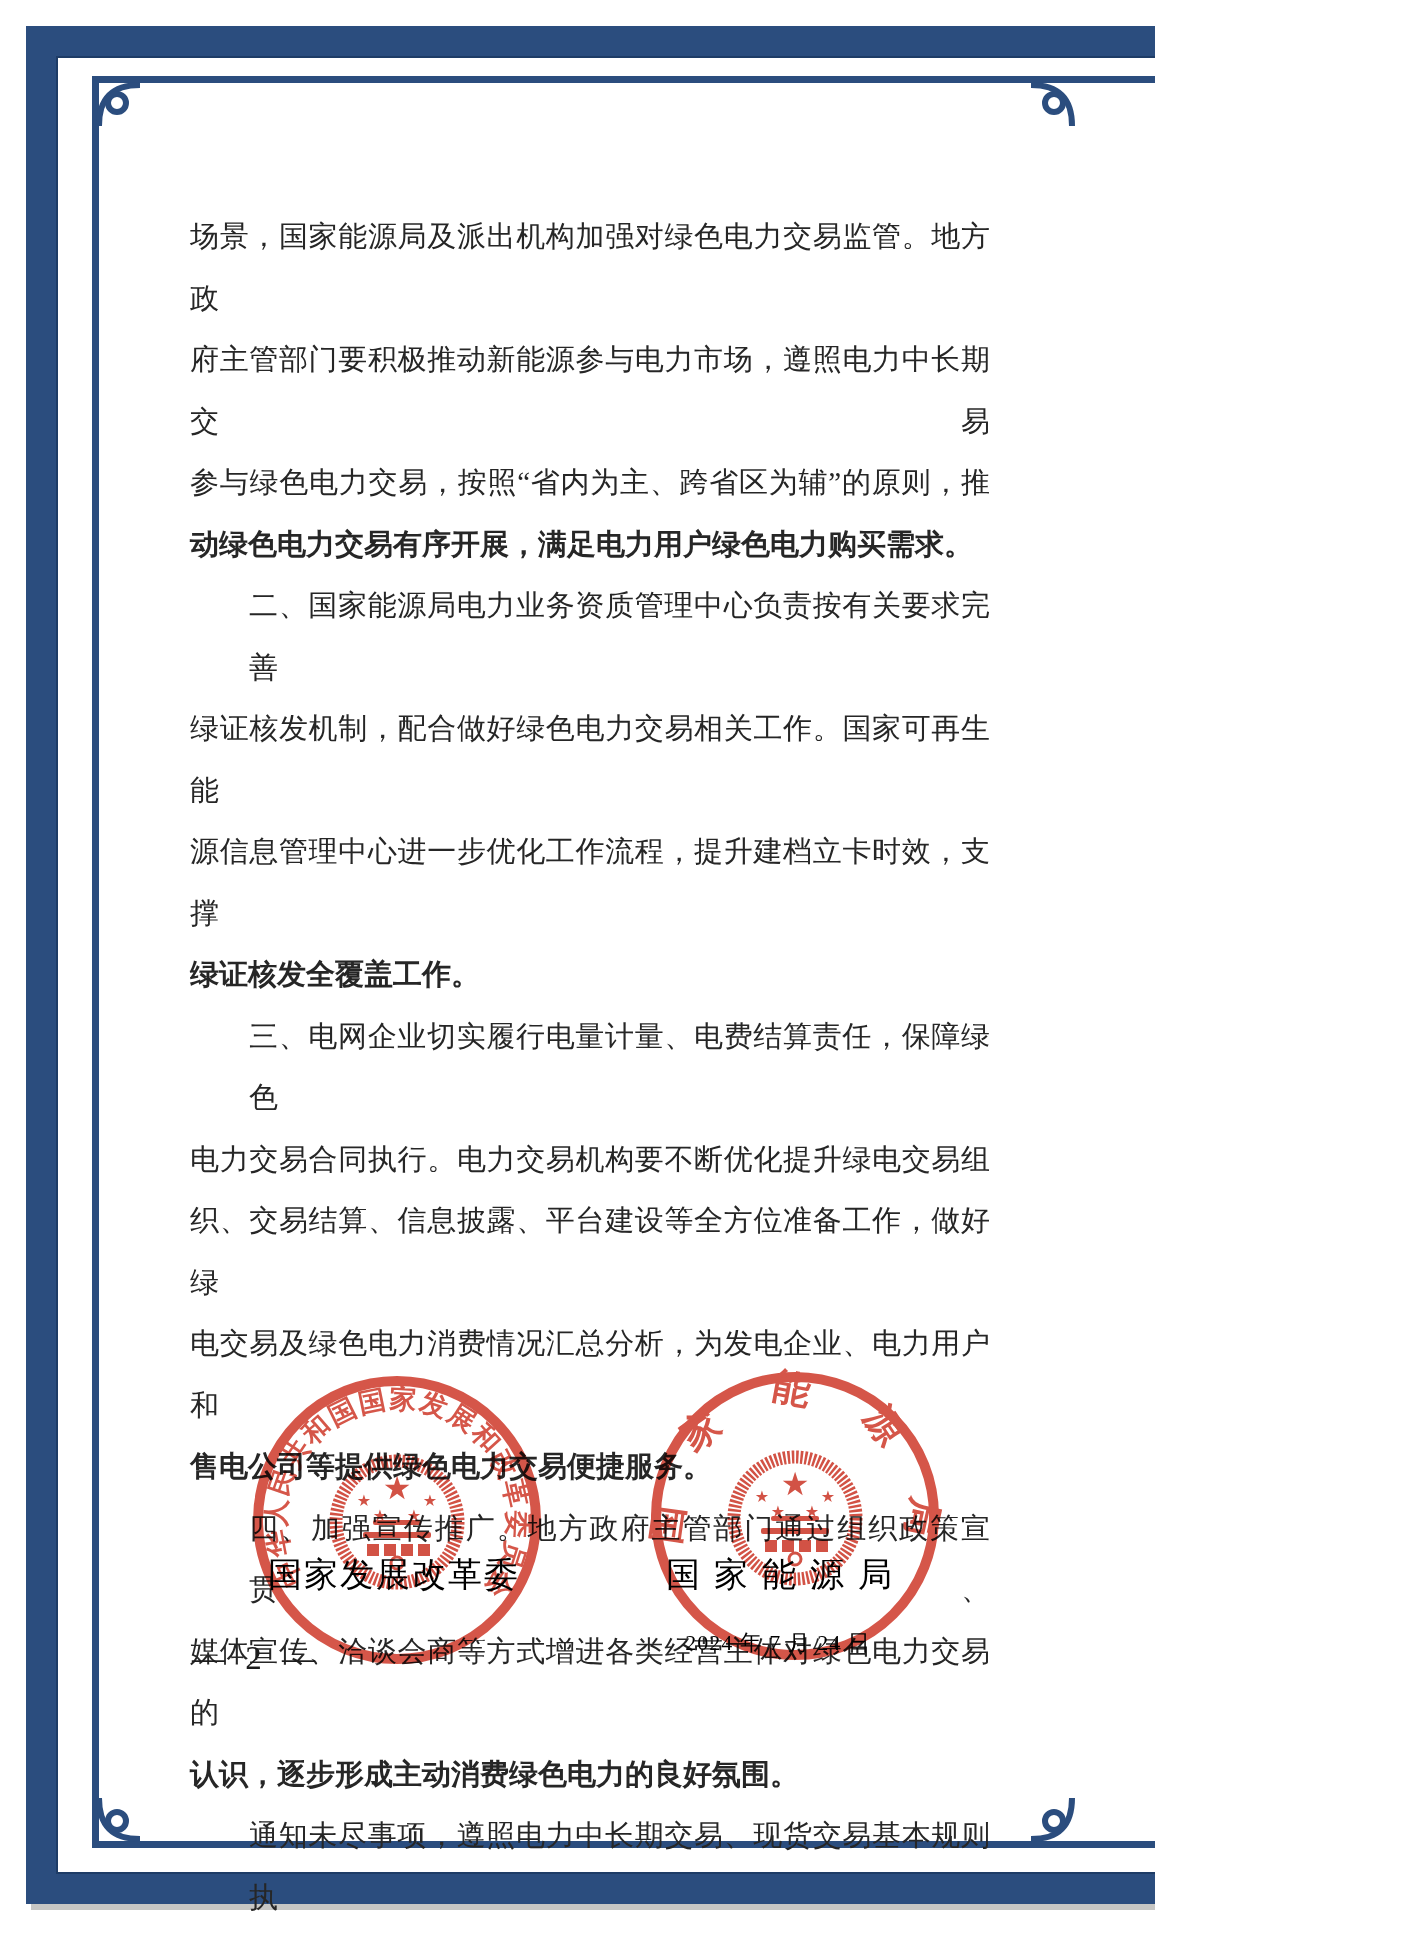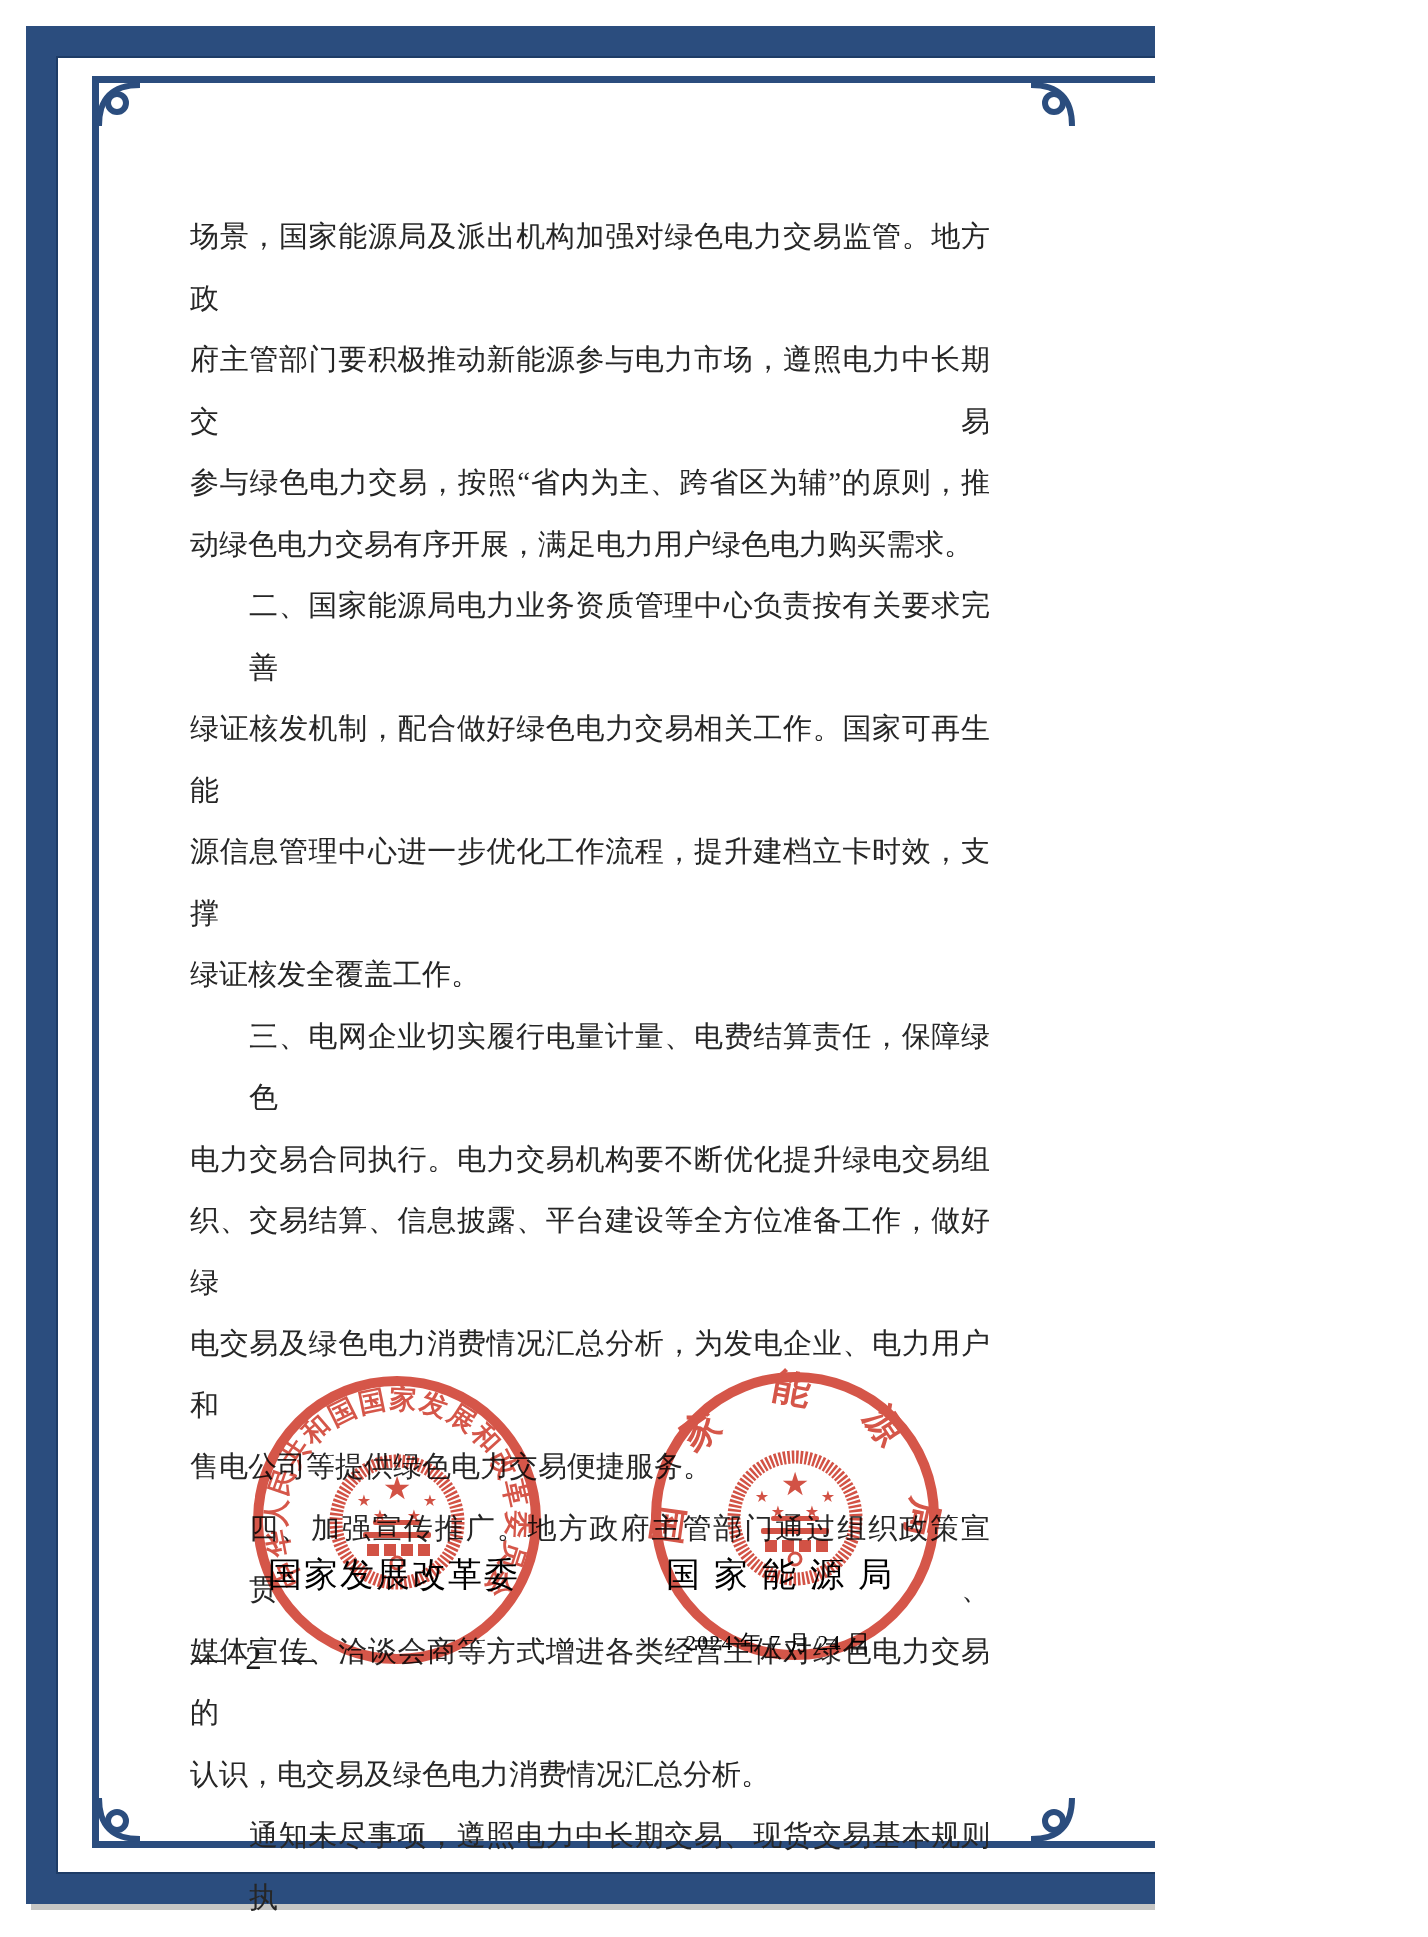--- a/index.html
+++ b/index.html
@@ -22,21 +22,21 @@
   .o-tr{right:80px;top:82px;transform:scaleX(-1);}
   .o-bl{left:96px;bottom:95px;transform:scaleY(-1);}
   .o-br{right:80px;bottom:95px;transform:scale(-1,-1);}
   
   .text-block{
     position:absolute;left:190px;top:206px;width:800px;
     color:#262626;font-size:29px;line-height:61.5px;
     font-family:"Liberation Serif",serif;
   }
   .line{text-align:justify;text-align-last:justify;white-space:nowrap0;}
-  .line.plast{text-align-last:left;}
+  .line.plast{text-align-last:left;font-weight:bold;}
   .line.indent{padding-left:59px;}
   
   .seal{position:absolute;width:300px;height:300px;mix-blend-mode:multiply;opacity:.93;}
   .seal-ndrc{left:247px;top:1370px;}
   .seal-nea{left:645px;top:1366px;}
   .seal-ring{fill:none;stroke:#d2493b;stroke-width:10px;}
   .seal-arc-l{font-size:27px;letter-spacing:2px;fill:#d2493b;font-family:"Liberation Serif",serif;font-weight:bold;}
   .seal-arc-r{font-size:38px;letter-spacing:52px;fill:#d2493b;font-family:"Liberation Serif",serif;font-weight:bold;}
   .emblem *{fill:#cf4537;}
   .emblem .wreath{fill:none;stroke:#cf4537;stroke-width:13px;stroke-dasharray:2.5 1.8;}
@@ -90,21 +90,21 @@
       <div class="line">绿证核发机制，配合做好绿色电力交易相关工作。国家可再生能</div>
       <div class="line">源信息管理中心进一步优化工作流程，提升建档立卡时效，支撑</div>
       <div class="line plast">绿证核发全覆盖工作。</div>
       <div class="line indent">三、电网企业切实履行电量计量、电费结算责任，保障绿色</div>
       <div class="line">电力交易合同执行。电力交易机构要不断优化提升绿电交易组</div>
       <div class="line">织、交易结算、信息披露、平台建设等全方位准备工作，做好绿</div>
       <div class="line">电交易及绿色电力消费情况汇总分析，为发电企业、电力用户和</div>
       <div class="line plast">售电公司等提供绿色电力交易便捷服务。</div>
       <div class="line indent">四、加强宣传推广。地方政府主管部门通过组织政策宣贯、</div>
       <div class="line">媒体宣传、洽谈会商等方式增进各类经营主体对绿色电力交易的</div>
-      <div class="line plast">认识，电交易及绿色电力消费情况汇总分析。</div>
+      <div class="line plast">认识，逐步形成主动消费绿色电力的良好氛围。</div>
       <div class="line indent">通知未尽事项，遵照电力中长期交易、现货交易基本规则执</div>
       <div class="line plast">行。与港澳地区等跨境绿电交易参照本通知明确的原则执行。</div>
     </div>
 
   <svg class="seal seal-ndrc" viewBox="0 0 300 300">
     <defs>
       <path id="arcL" d="M 56 211 A 112 112 0 1 1 244 211" fill="none"></path>
     </defs>
     <circle class="seal-ring" cx="150" cy="150" r="139"></circle>
     <text class="seal-arc-l">

